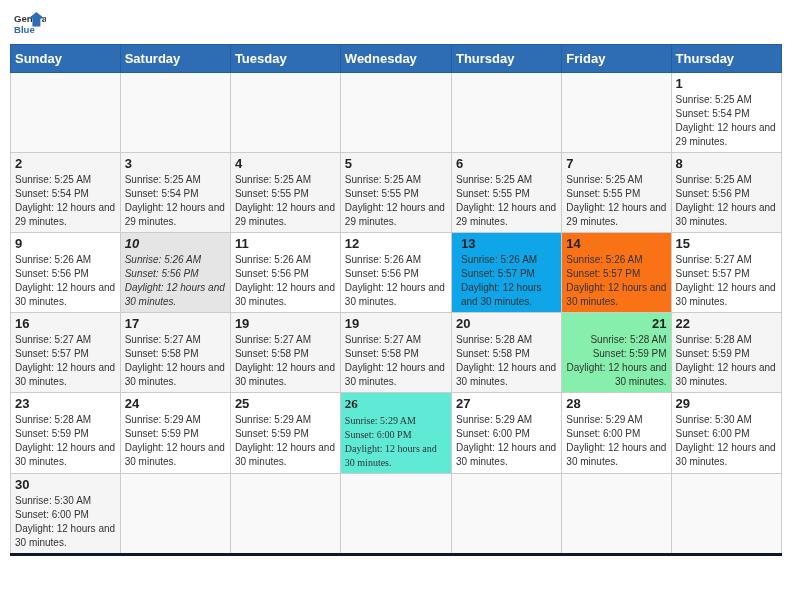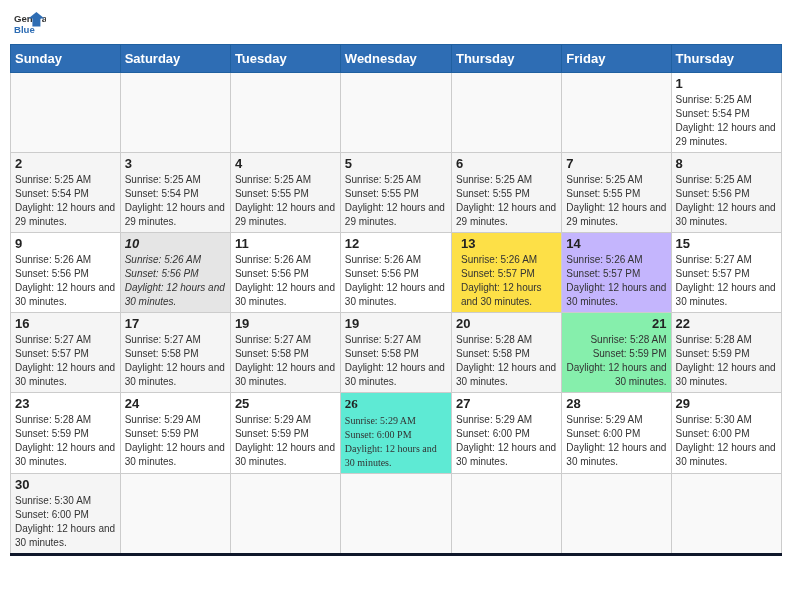--- a/index.html
+++ b/index.html
@@ -195,27 +195,27 @@
           <div class="day-info" style="white-space: pre-line;">Sunrise: 5:26 AM
 Sunset: 5:56 PM
 Daylight: 12 hours and 30 minutes.</div>
         </td>
         <td style="background: rgb(255, 255, 255);">
           <span class="day-number">12</span>
           <div class="day-info" style="white-space: pre-line;">Sunrise: 5:26 AM
 Sunset: 5:56 PM
 Daylight: 12 hours and 30 minutes.</div>
         </td>
-        <td style="background: #fde047; padding-left: 9px;">
+        <td style="background: #0ea5e9; padding-left: 9px;">
           <span class="day-number">13</span>
           <div class="day-info" style="white-space: pre-line;">Sunrise: 5:26 AM
 Sunset: 5:57 PM
 Daylight: 12 hours and 30 minutes.</div>
         </td>
-        <td style="background: #c4b5fd; margin-left: 19px;">
+        <td style="background: #f97316; margin-left: 19px;">
           <span class="day-number">14</span>
           <div class="day-info" style="white-space: pre-line;">Sunrise: 5:26 AM
 Sunset: 5:57 PM
 Daylight: 12 hours and 30 minutes.</div>
         </td>
         <td style="background: rgb(255, 255, 255);">
           <span class="day-number">15</span>
           <div class="day-info" style="white-space: pre-line;">Sunrise: 5:27 AM
 Sunset: 5:57 PM
 Daylight: 12 hours and 30 minutes.</div>

